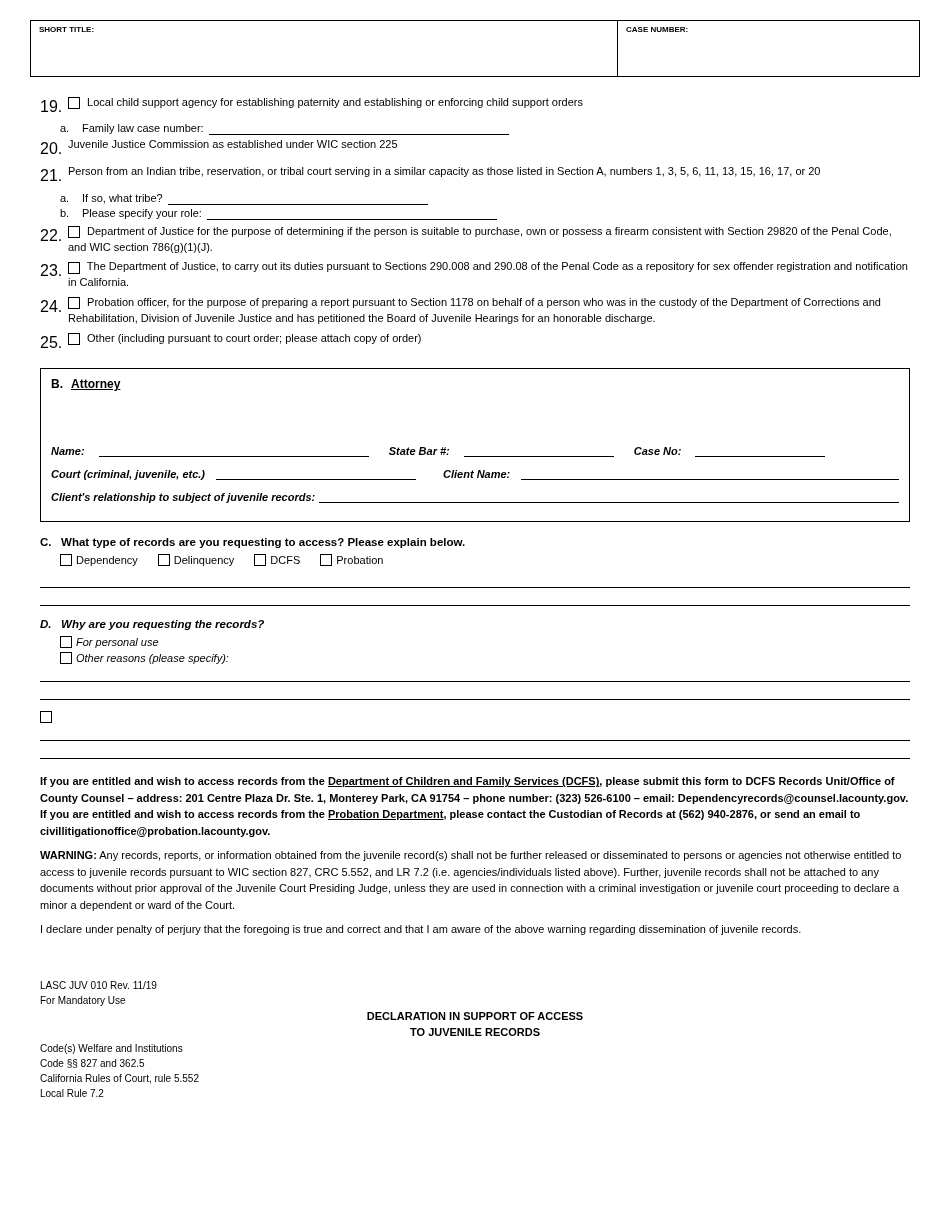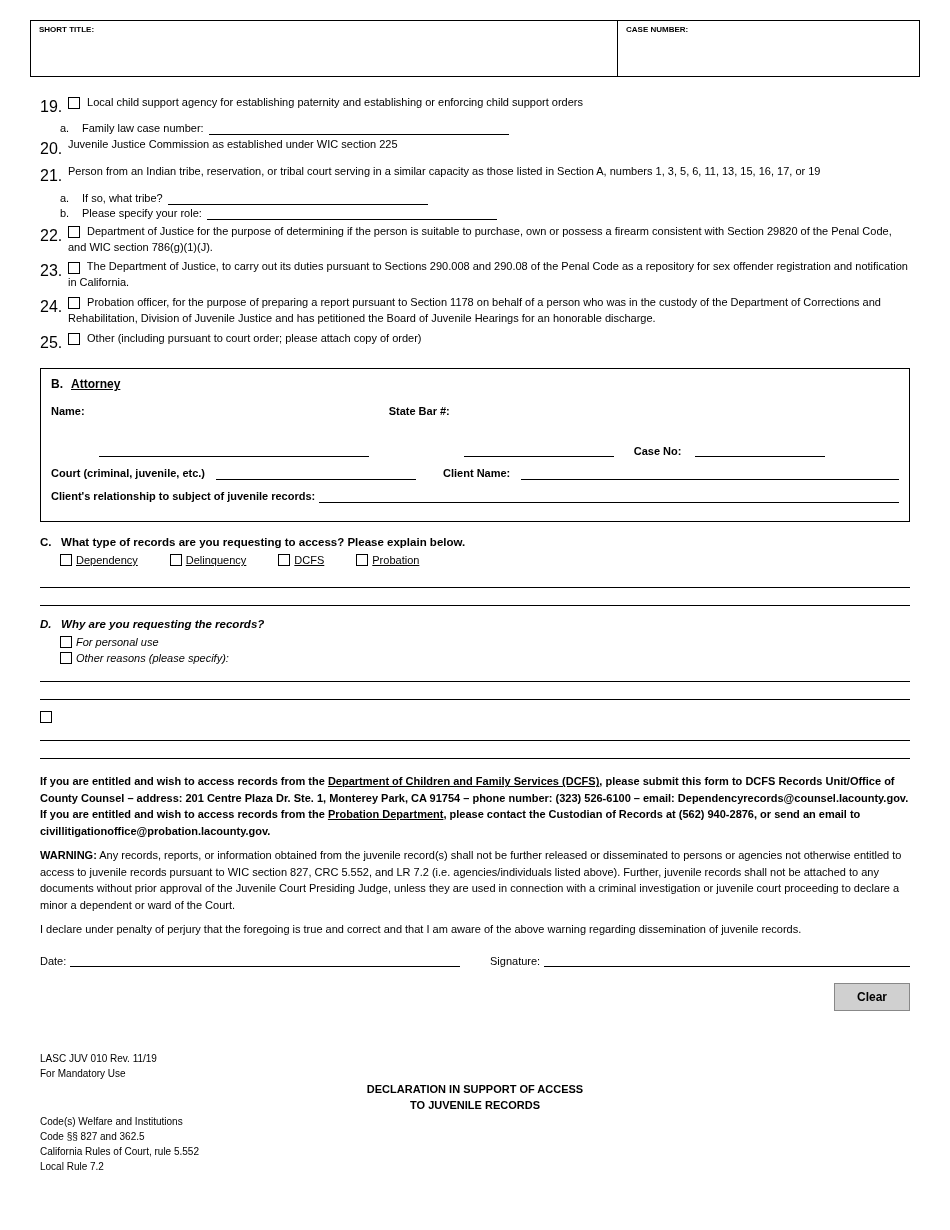--- a/index.html
+++ b/index.html
@@ -74,22 +74,24 @@
       vertical-align: middle;
       flex-shrink: 0;
     }
     .section-b {
       border: 1px solid #000;
       margin: 14px 0;
       padding: 8px 10px;
     }
     .attorney-row {
       display: flex;
+      align-items: flex-end;
       margin-bottom: 10px;
       font-weight: bold;
+      font-style: italic;
     }
     .attorney-field-label {
       font-weight: bold;
       font-size: 11px;
       margin-right: 4px;
     }
     .attorney-underline {
       display: inline-block;
       border-bottom: 1px solid #000;
       flex: 1;
@@ -97,25 +99,24 @@
     .section-c {
       margin: 12px 0;
     }
     .section-header {
       font-weight: bold;
       font-size: 11.5px;
       margin-bottom: 6px;
     }
     .record-types {
       display: flex;
-      gap: 32px;
+      gap: 20px;
       align-items: center;
       margin-left: 20px;
       margin-bottom: 8px;
-      text-decoration: underline;
     }
     .record-type-item {
       display: flex;
       align-items: center;
       font-size: 11px;
     }
     .section-d {
       margin: 10px 0;
     }
     .checkbox-item {
@@ -238,21 +239,21 @@
     </span>
   </div>
 
   <div class="numbered-item">
     <span class="num">20.</span>
     <span class="item-text">Juvenile Justice Commission as established under WIC section 225</span>
   </div>
 
   <div class="numbered-item">
     <span class="num">21.</span>
-    <span class="item-text">Person from an Indian tribe, reservation, or tribal court serving in a similar capacity as those listed in Section A, numbers 1, 3, 5, 6, 11, 13, 15, 16, 17, or 19</span>
+    <span class="item-text">Person from an Indian tribe, reservation, or tribal court serving in a similar capacity as those listed in Section A, numbers 1, 3, 5, 6, 11, 13, 15, 16, 17, or 20</span>
   </div>
   <div class="sub-item">
     <span class="sub-letter">a.</span>
     <span>
       <span>If so, what tribe?</span>
       <span class="underline-field-lg" style="min-width:260px;">&nbsp;</span>
     </span>
   </div>
   <div class="sub-item">
     <span class="sub-letter">b.</span>
@@ -377,33 +378,20 @@
       <span class="bold-text">If you are entitled and wish to access records from the </span><span class="bold-text underline-text">Department of Children and Family Services (DCFS)</span><span class="bold-text">, please submit this form to DCFS Records Unit/Office of County Counsel – address: 201 Centre Plaza Dr. Ste. 1, Monterey Park, CA 91754 – phone number: (323) 526-6100 – email: Dependencyrecords@counsel.lacounty.gov. If you are entitled and wish to access records from the </span><span class="bold-text underline-text">Probation Department</span><span class="bold-text">, please contact the Custodian of Records at (562) 940-2876, or send an email to civillitigationoffice@probation.lacounty.gov.</span>
     </p>
     <p>
       <span class="bold-text">WARNING:</span><span> Any records, reports, or information obtained from the juvenile record(s) shall not be further released or disseminated to persons or agencies not otherwise entitled to access to juvenile records pursuant to WIC section 827, CRC 5.552, and LR 7.2 (i.e. agencies/individuals listed above). Further, juvenile records shall not be attached to any documents without prior approval of the Juvenile Court Presiding Judge, unless they are used in connection with a criminal investigation or juvenile court proceeding to declare a minor a dependent or ward of the Court.</span>
     </p>
     <p>
       <span>I declare under penalty of perjury that the foregoing is true and correct and that I am aware of the above warning regarding dissemination of juvenile records.</span>
     </p>
   </div>
 
-  <div class="clearfix">
-    <div class="signature-row">
-      <div class="sig-field">
-        <span class="sig-label">Date:</span>
-        <span class="sig-line">&nbsp;</span>
-      </div>
-      <div class="sig-field">
-        <span class="sig-label">Signature:</span>
-        <span class="sig-line">&nbsp;</span>
-      </div>
-    </div>
-    <button class="clear-btn">Clear</button>
-  </div>
 
   <div class="footer">
     <div class="footer-left">
       <div>LASC JUV 010 Rev. 11/19</div>
       <div>For Mandatory Use</div>
     </div>
     <div class="footer-center">
       <div>DECLARATION IN SUPPORT OF ACCESS</div>
       <div>TO JUVENILE RECORDS</div>
     </div>

